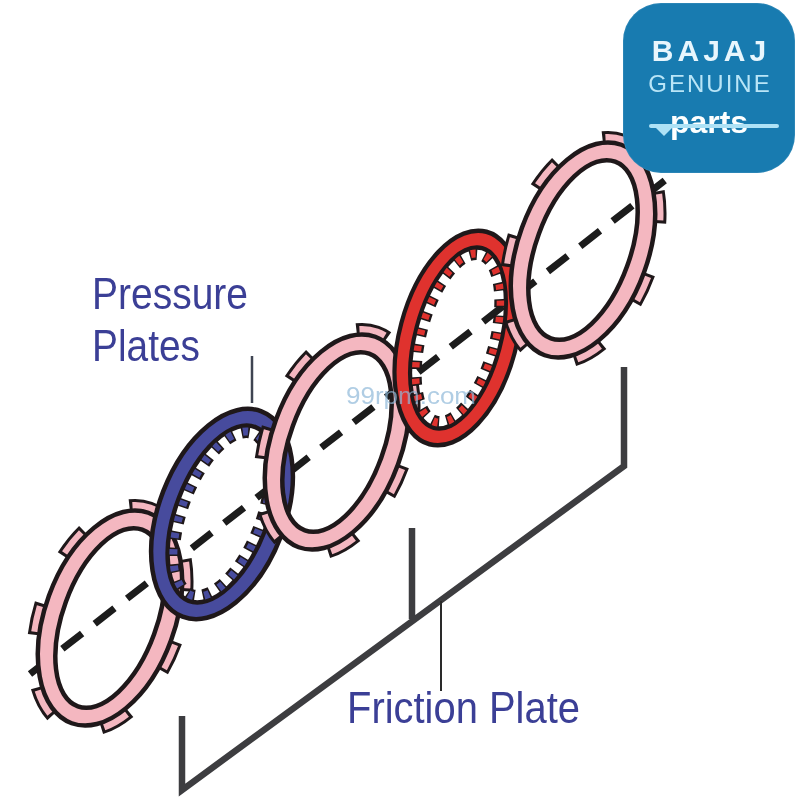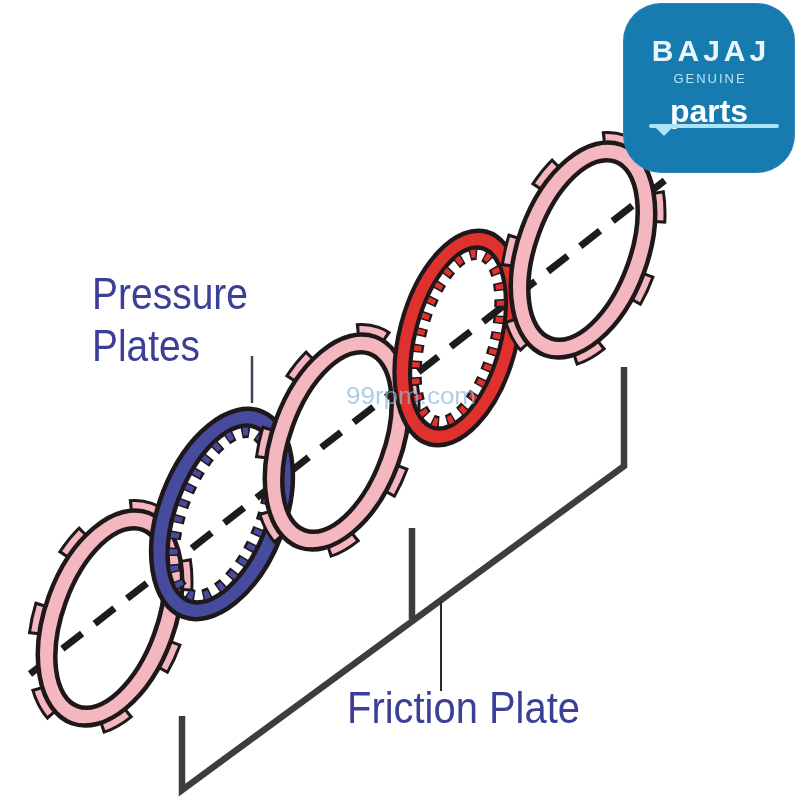--- a/index.html
+++ b/index.html
@@ -24,21 +24,21 @@
     margin-top:33px;
     text-align:center;
     font-size:30px;font-weight:bold;
     letter-spacing:4px;text-indent:4px;
     color:#e8f6fd;
     line-height:1;
   }
   .logo .genuine{
     margin-top:6px;
     text-align:center;
-    font-size:13px;font-weight:500;
+    font-size:24px;font-weight:500;
     letter-spacing:2px;text-indent:2px;
     color:#b9e5f7;
     line-height:1;
   }
   .logo .word{
     margin-top:10px;
     text-align:center;
     font-size:32px;font-weight:bold;
     color:#fdffff;
     line-height:1;

